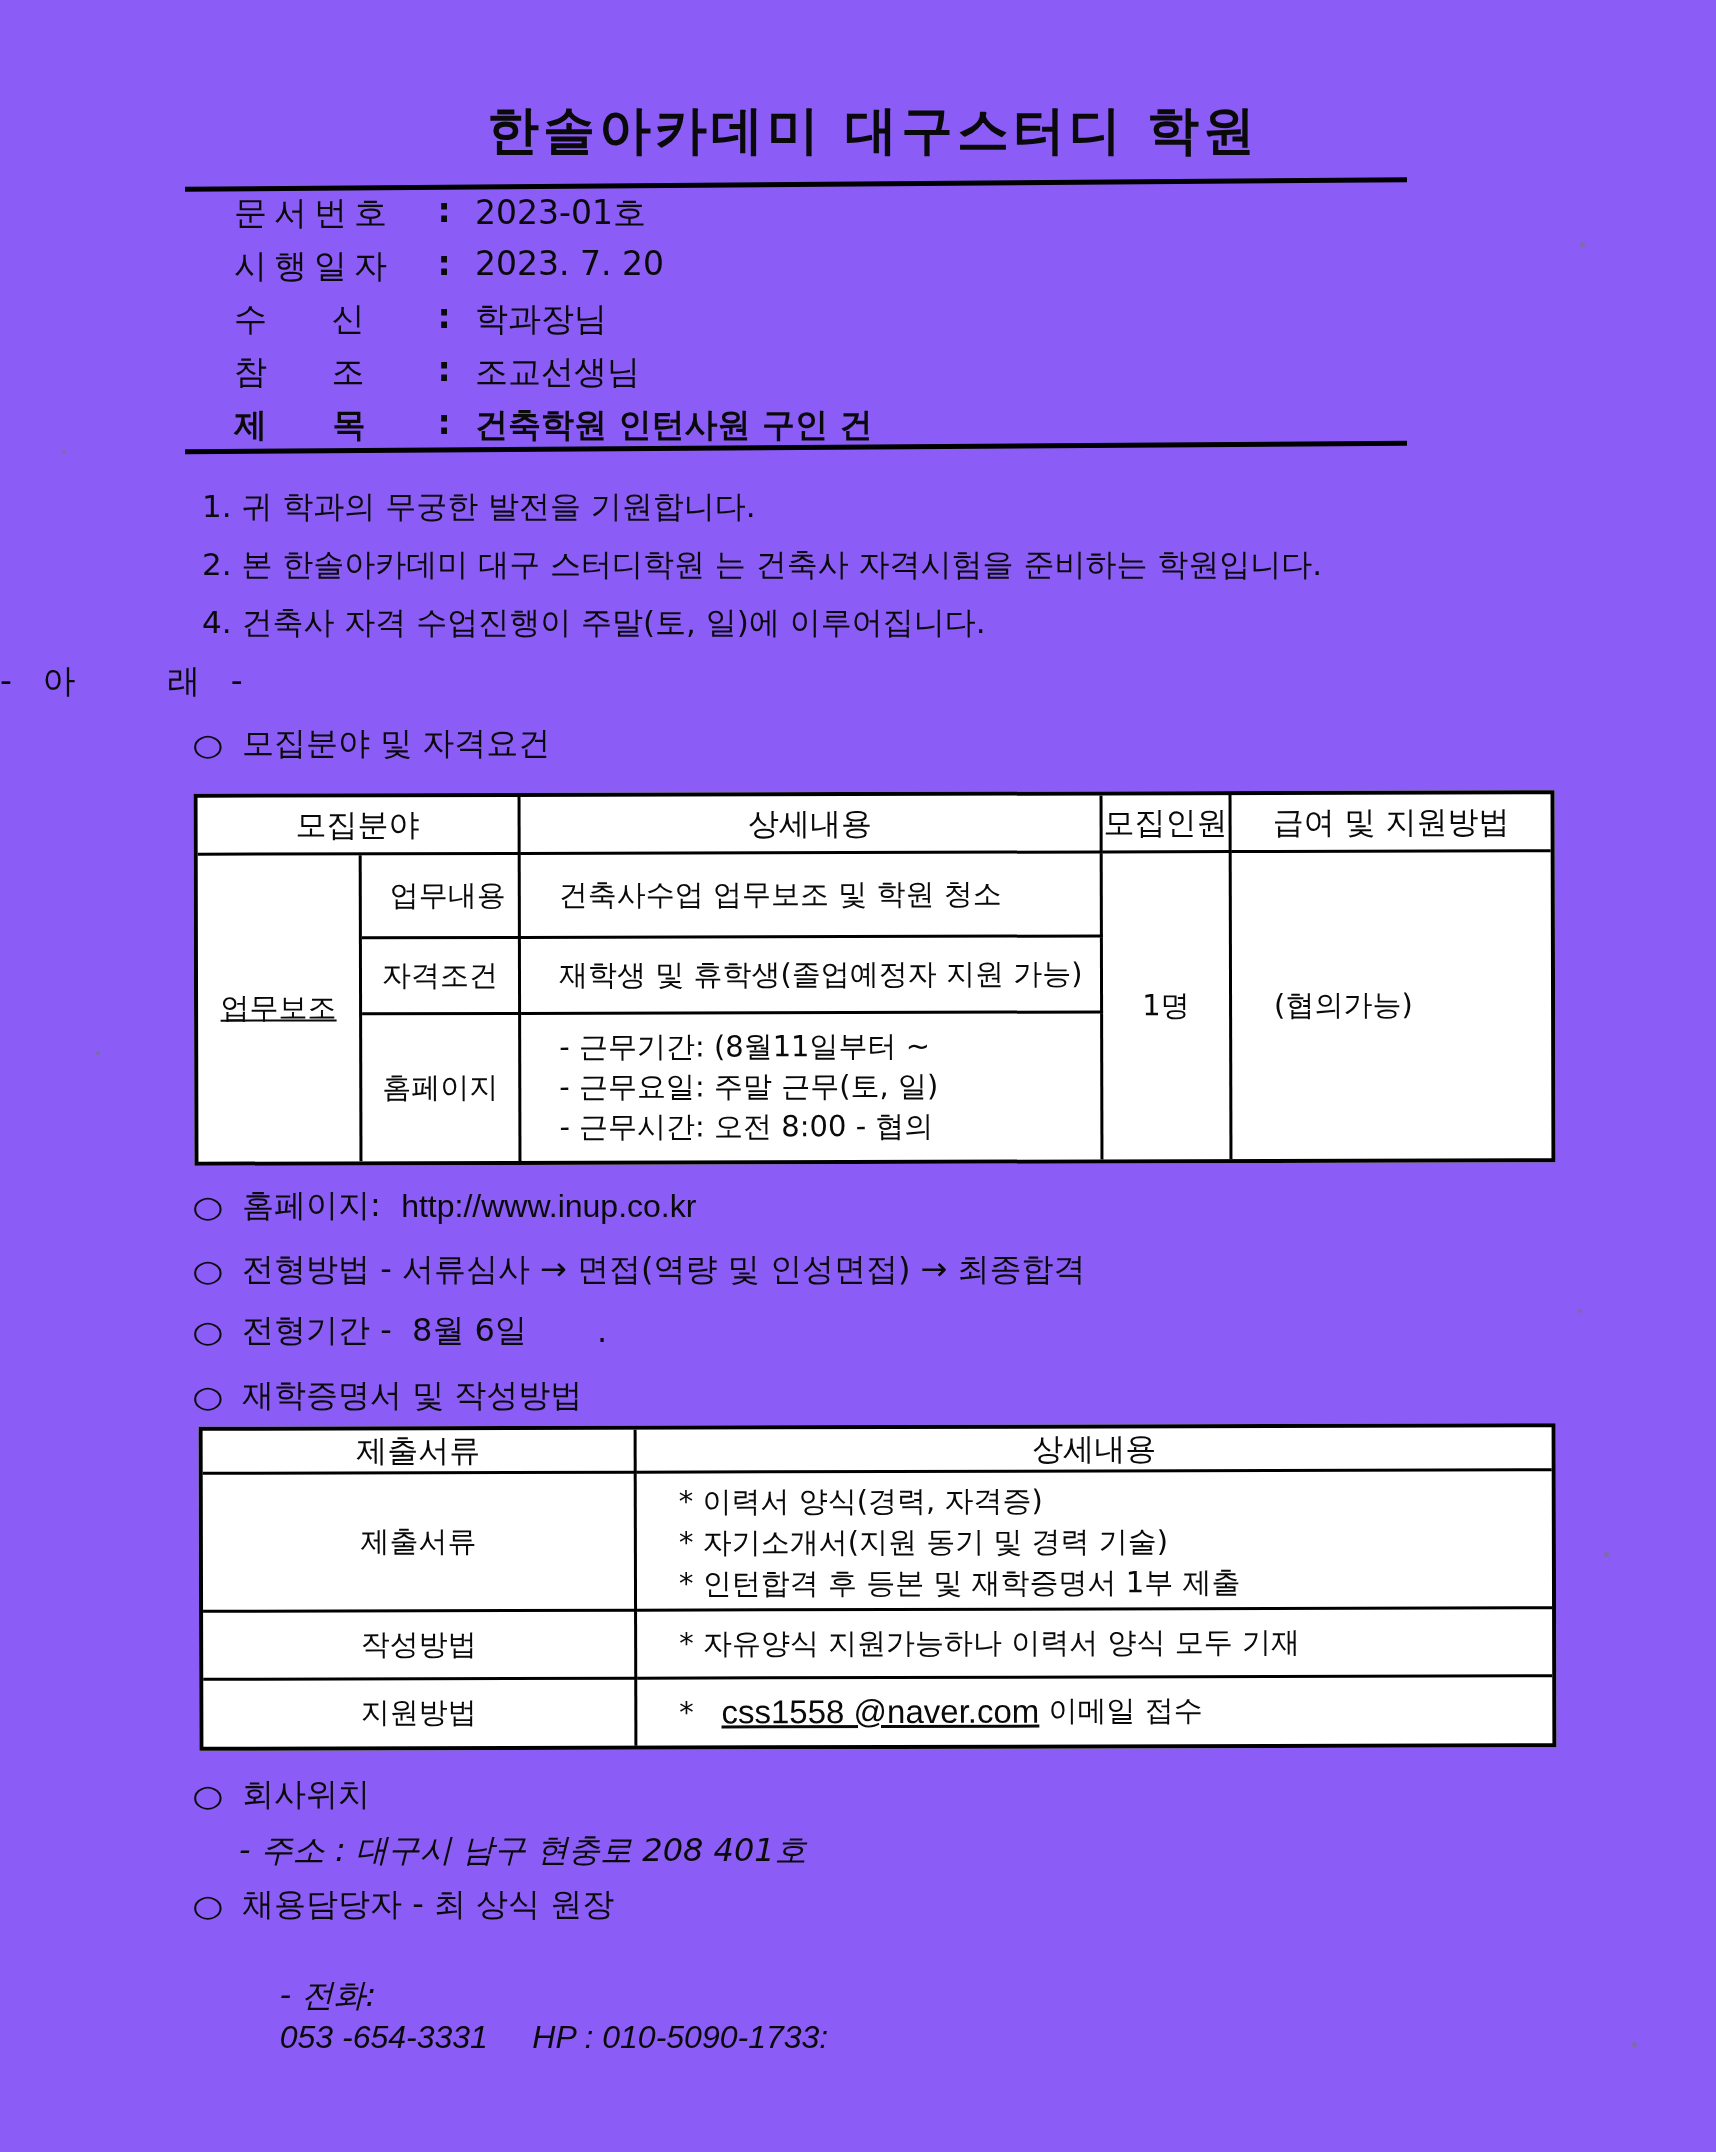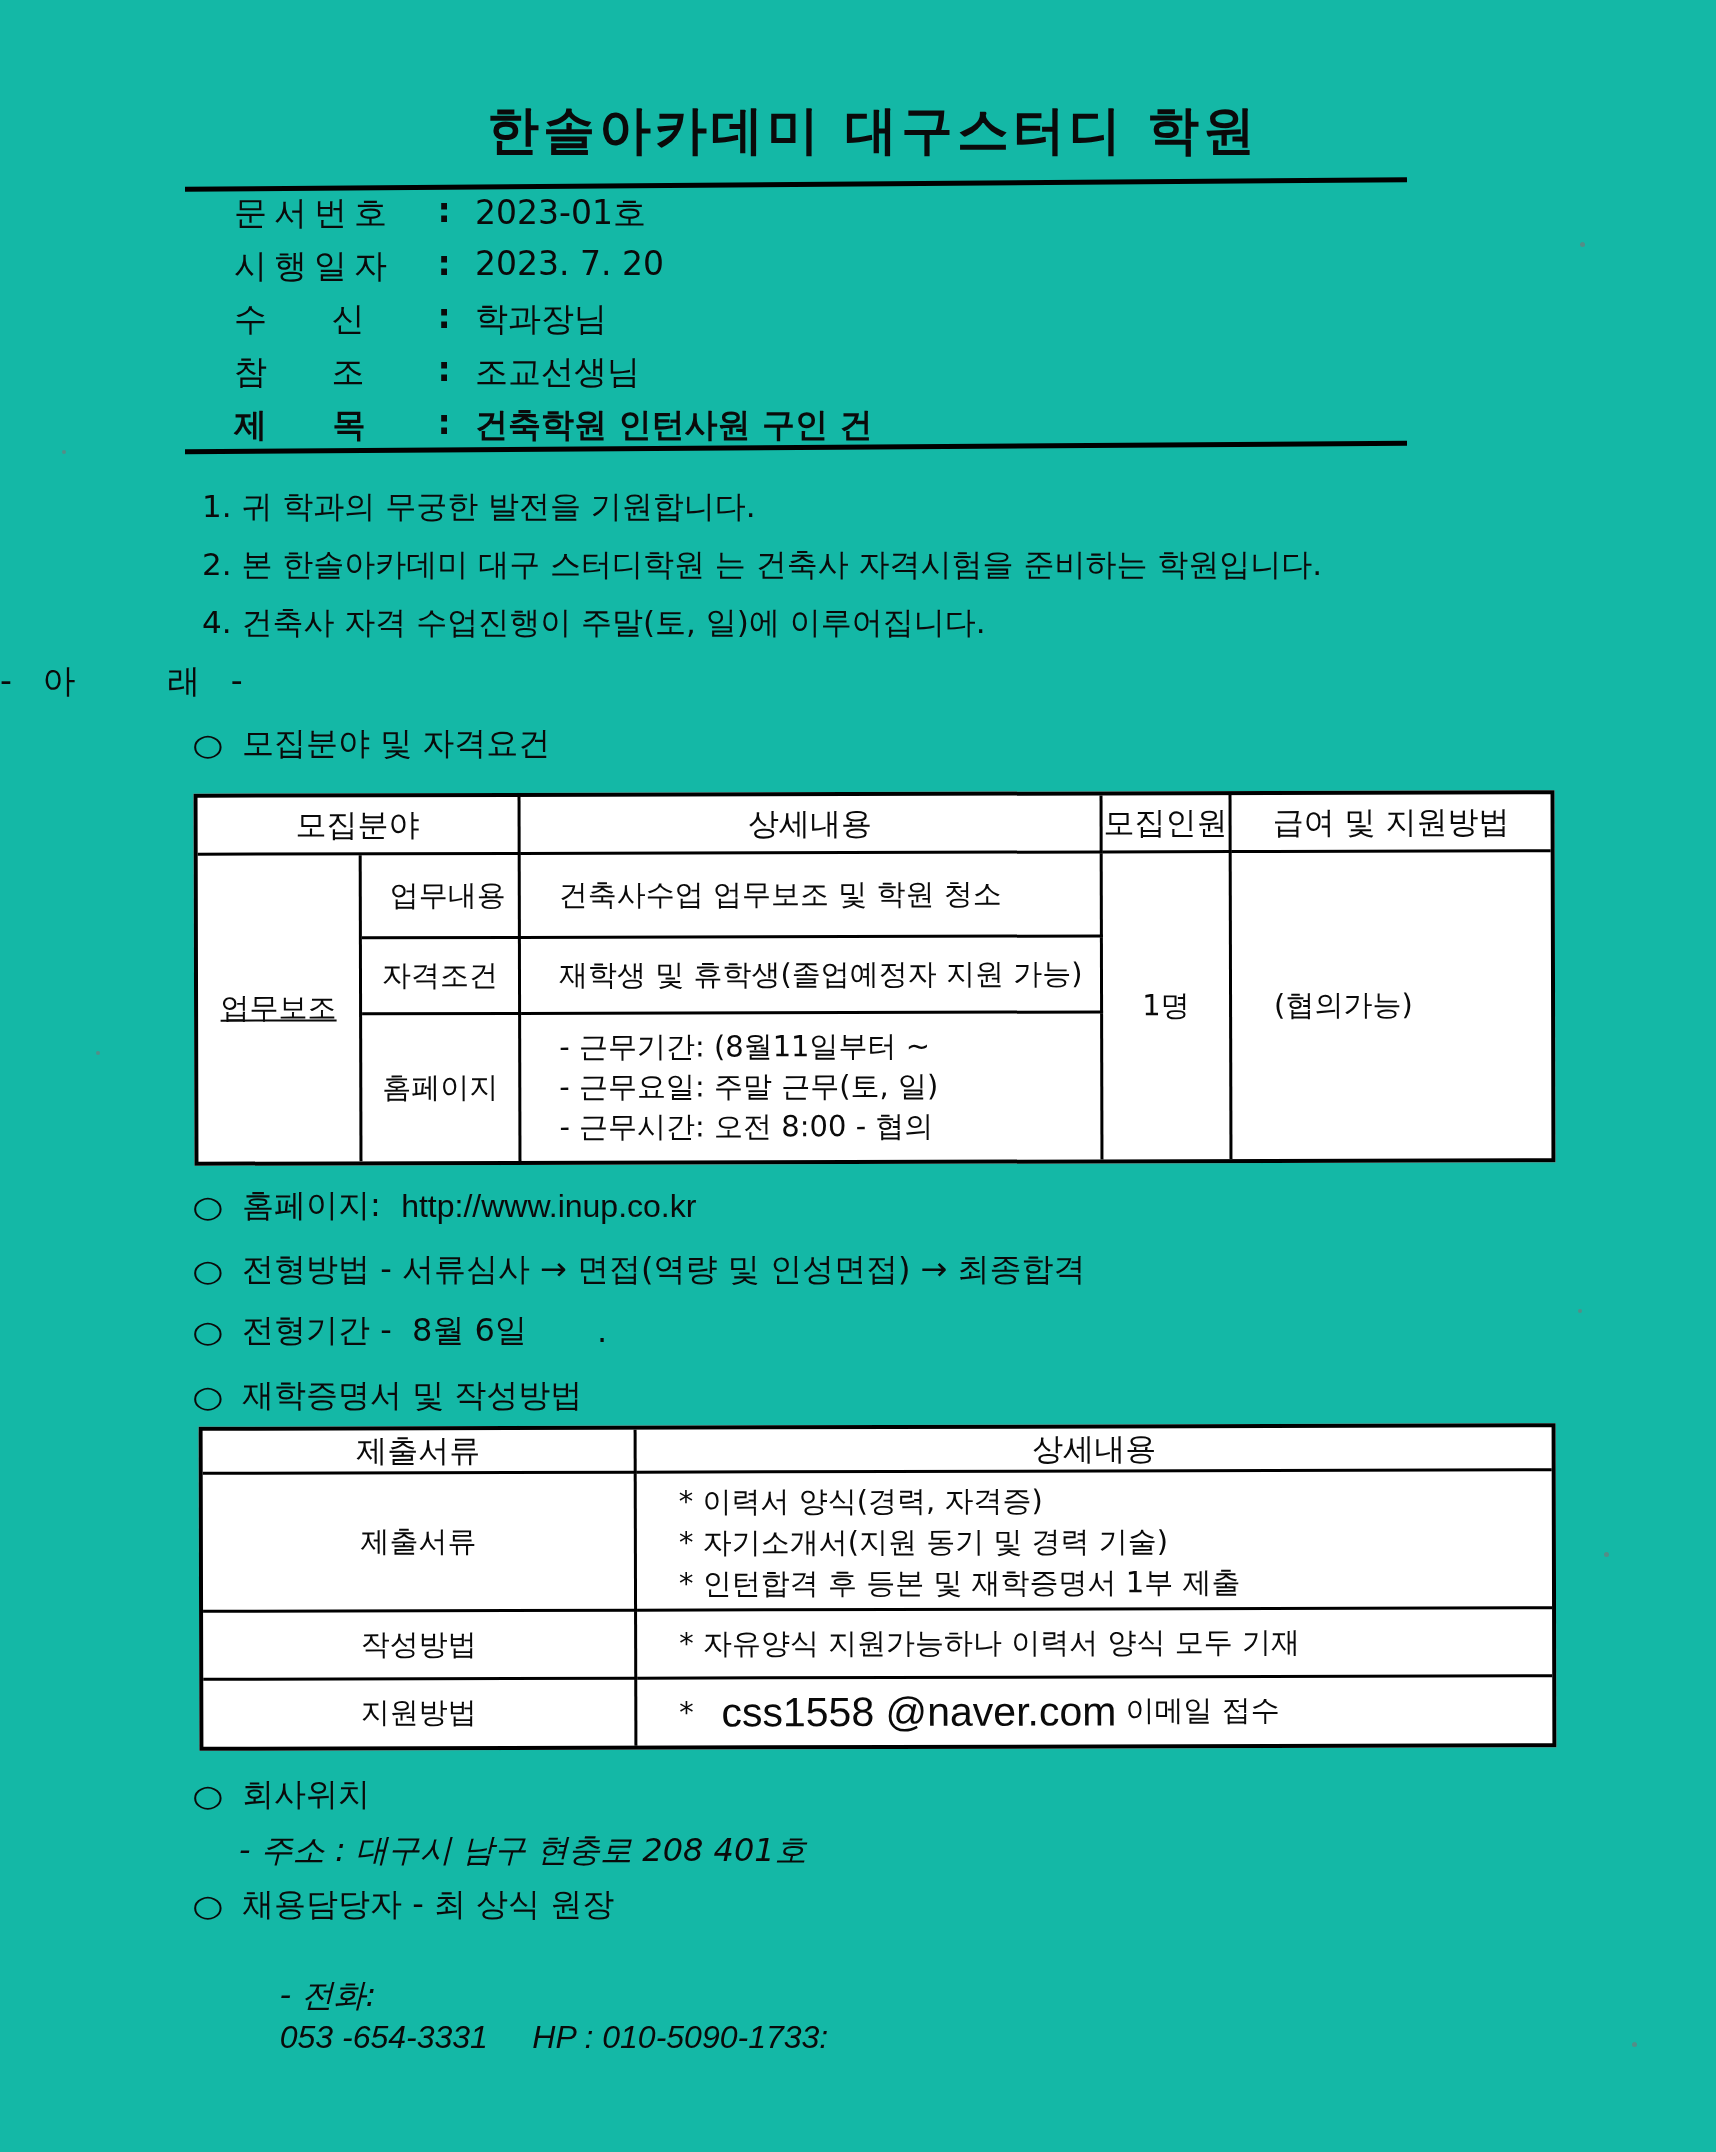--- a/index.html
+++ b/index.html
@@ -1,17 +1,17 @@
 <!DOCTYPE html>
 <html><head>
 <meta charset="utf-8">
 <style>
   html,body{margin:0;padding:0;background:#e8e8e8;}
   .page{
-    position:relative;width:1716px;height:2152px;background:#14b8a6;
+    position:relative;width:1716px;height:2152px;background:#8b5cf6;
     font-family:"DejaVu Sans",sans-serif;color:#0a0a0a;overflow:hidden;
   }
   
   .doc-title{
     position:absolute;top:96px;left:0;right:0;text-align:center;
     padding-left:30px;font-size:52px;font-weight:700;letter-spacing:4px;
     white-space:nowrap;
   }
   .rule{position:absolute;height:5px;background:#000;}
   .rule-title{top:182px;left:185px;width:1222px;transform:rotate(-0.45deg);}
@@ -71,21 +71,21 @@
       grid-template-columns:434px auto;
       grid-template-rows:44px 138px 68px auto;}
   .t2 .h1{grid-column:1;grid-row:1;font-size:31px;}
   .t2 .h2{grid-column:2;grid-row:1;font-size:31px;}
   .t2 .r1l{grid-column:1;grid-row:2;}
   .t2 .r1v{grid-column:2;grid-row:2;flex-direction:column;align-items:flex-start;justify-content:flex-start;padding:8px 0 0 42px;line-height:41px;}
   .t2 .r2l{grid-column:1;grid-row:3;}
   .t2 .r2v{grid-column:2;grid-row:3;padding-left:42px;}
   .t2 .r3l{grid-column:1;grid-row:4;}
   .t2 .r3v{grid-column:2;grid-row:4;padding-left:42px;}
-  .t2 .email{font-family:"Liberation Sans",sans-serif;font-size:41px;}
+  .t2 .email{font-family:"Liberation Sans",sans-serif;font-size:33px;text-decoration:underline;}
   
   .speck{position:absolute;background:#777;border-radius:50%;opacity:.65;}
 </style>
 </head>
 <body>
 
 <div class="page">
 
   <div class="doc-title">한솔아카데미 대구스터디 학원</div>
   <div class="rule rule-title"></div>

